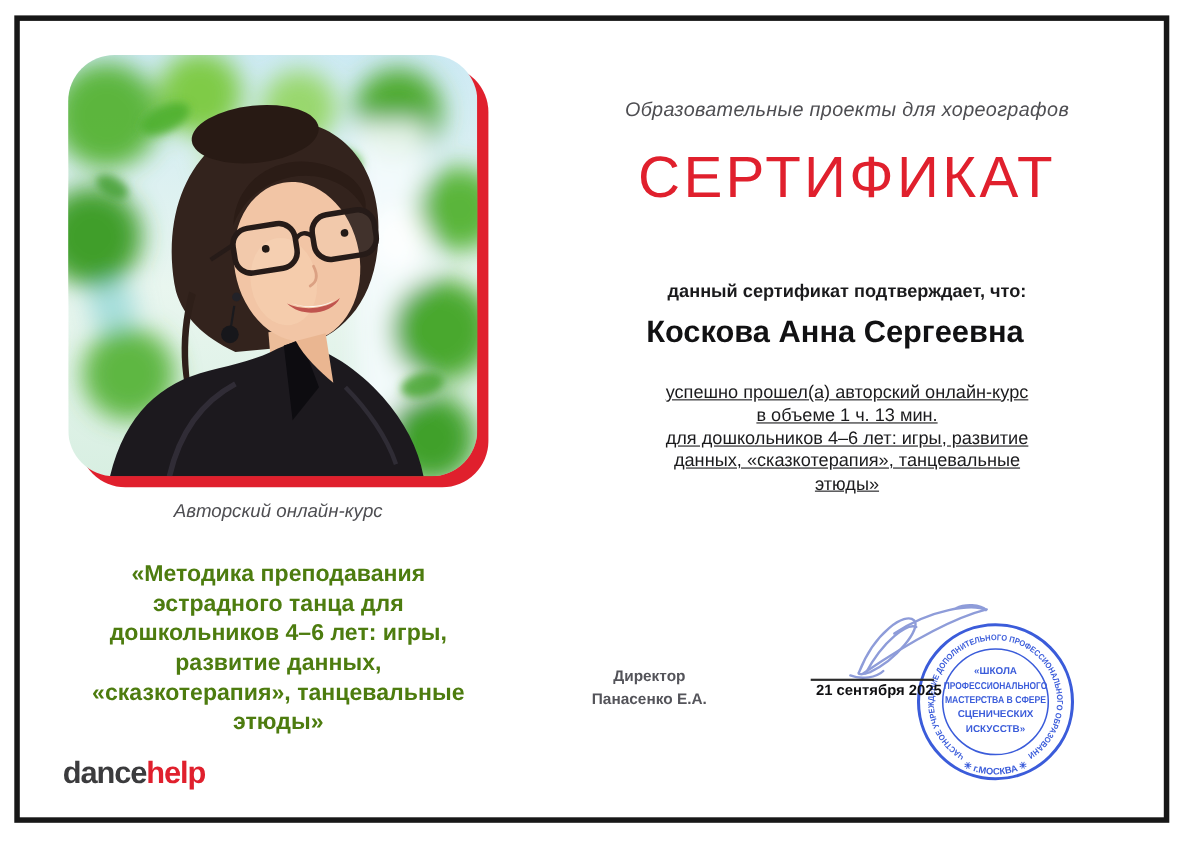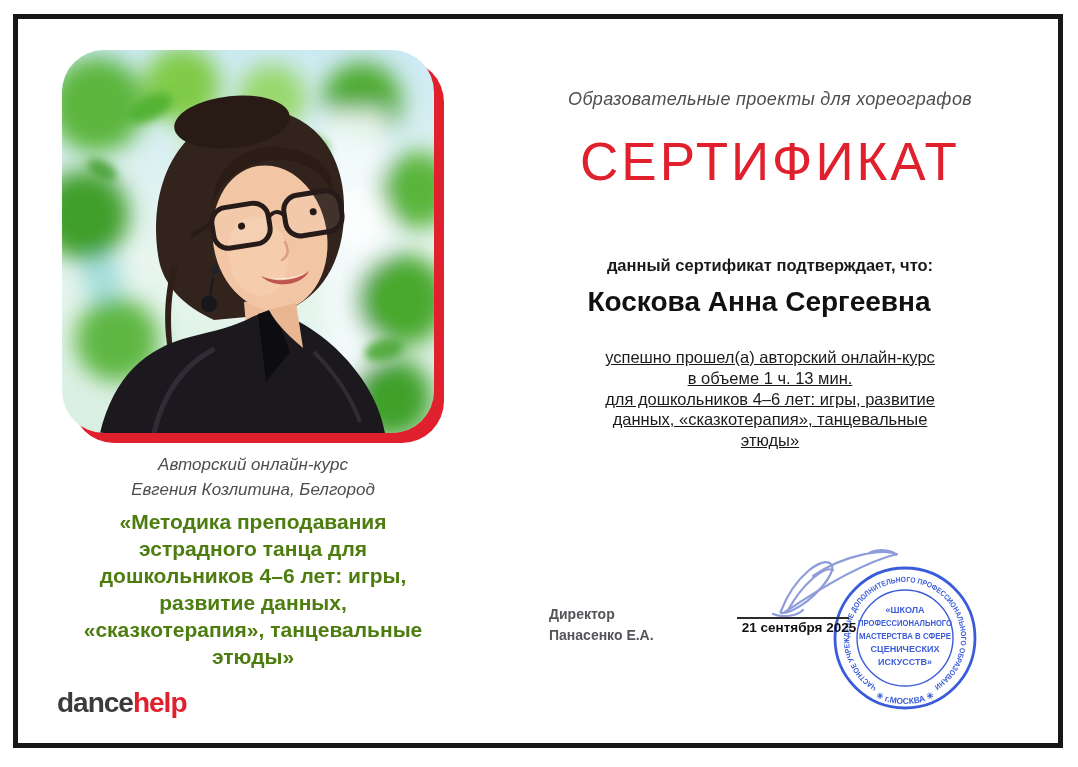--- a/index.html
+++ b/index.html
@@ -24,22 +24,22 @@
   .tagline{position:absolute;left:540px;top:89px;width:460px;text-align:center;
            font-style:italic;font-size:18px;letter-spacing:.3px;color:#4e4e52;}
   .cert-title{position:absolute;left:540px;top:131px;width:460px;text-align:center;
               font-size:53px;font-weight:400;letter-spacing:3px;color:#e0202d;}
   .confirm{position:absolute;left:540px;top:256px;width:460px;text-align:center;
            font-size:16.5px;font-weight:bold;color:#1a1a1c;}
   .name{position:absolute;left:529px;top:286px;width:460px;text-align:center;
         font-size:28px;font-weight:800;color:#111113;}
   .body-text{position:absolute;left:540px;top:347px;width:460px;text-align:center;
              font-size:16.5px;line-height:20.8px;color:#1b1b1d;text-decoration:underline;}
-  .director{position:absolute;left:549px;top:604px;font-size:14px;line-height:21px;
-            font-weight:bold;color:#54545a;}
+  .director{position:absolute;left:538px;top:604px;font-size:14px;line-height:21px;
+            font-weight:bold;color:#54545a;text-align:center;}
   .sig-line{position:absolute;left:737px;top:617px;width:112px;height:2px;
             background:#2b2b2b;z-index:5;}
   .date{position:absolute;left:733px;top:620px;width:132px;text-align:center;
         font-size:13.5px;font-weight:800;color:#101012;z-index:5;}
   .signature{position:absolute;left:745px;top:540px;z-index:2;}
   .stamp{position:absolute;left:832px;top:565px;z-index:3;opacity:.92;}
 </style>
 </head>
 <body>
 
@@ -109,21 +109,20 @@
       <path d="M 196,264 L 212,259 L 228,302 L 204,332 Z" fill="#0d0c10"></path>
       <path d="M 207,260 L 234,253 L 241,298 C 229,288 214,274 207,260 Z" fill="#eab691"></path>
       <path d="M 92,383 C 102,340 124,314 152,299" fill="none" stroke="#3c3844" stroke-width="5" opacity=".65"></path>
       <path d="M 252,302 C 272,322 290,348 298,372" fill="none" stroke="#3c3844" stroke-width="4" opacity=".6"></path>
     </g>
   </svg>
 </div>
 
 <div class="course-sub">
   <div>Авторский онлайн-курс</div>
-  <div>Евгения Козлитина, Белгород</div>
 </div>
 <div class="course-title">
   <div>«Методика преподавания</div>
   <div>эстрадного танца для</div>
   <div>дошкольников 4–6 лет: игры,</div>
   <div>развитие данных,</div>
   <div>«сказкотерапия», танцевальные</div>
   <div>этюды»</div>
 </div>
 <div class="logo">

